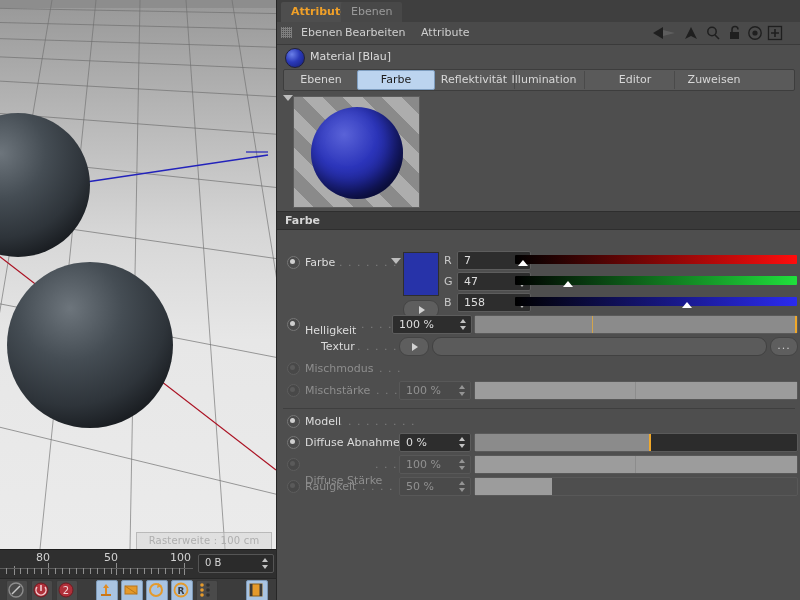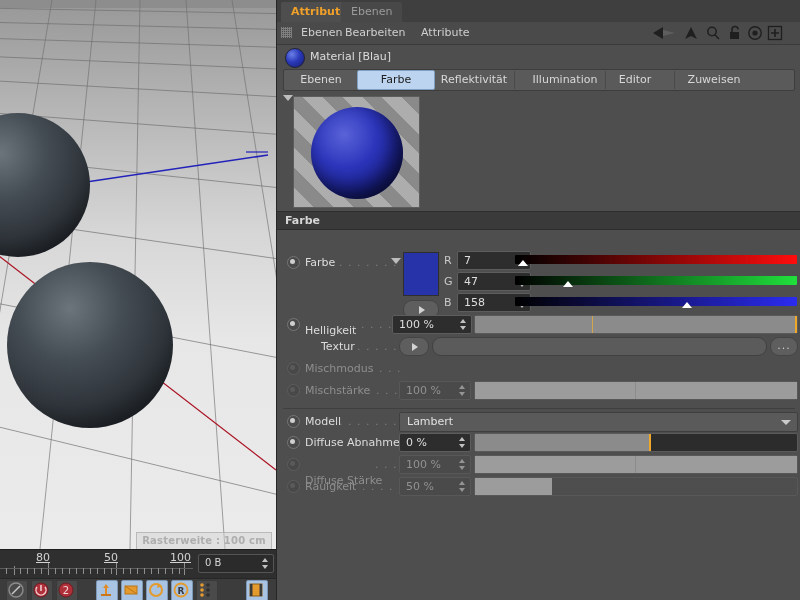--- a/index.html
+++ b/index.html
@@ -8,27 +8,27 @@
        font-size:11px;color:#c9c9c9;-webkit-font-smoothing:antialiased;}
   #app{position:relative;width:800px;height:600px;}
 
   
   #viewport{position:absolute;left:0;top:0;width:276px;height:549px;overflow:hidden;
             background:linear-gradient(#8d8d8d 0%,#8d8d8d 8px,#9a9a9a 8px,#d6d6d6 42%,#e7e7e7 62%,#ebebeb 100%);}
   .grid-svg{position:absolute;left:0;top:0;}
   #rasterweite{position:absolute;left:136px;top:532px;width:134px;height:16px;
                background:rgba(210,210,210,.45);border:1px solid rgba(160,160,160,.6);
                color:#aeaeae;font-size:10px;line-height:16px;text-align:center;
-               letter-spacing:.2px;overflow:hidden;white-space:nowrap;font-weight:bold;}
+               letter-spacing:.2px;overflow:hidden;white-space:nowrap;}
 
   
   #timeline{position:absolute;left:0;top:549px;width:276px;height:29px;background:#2f2f2f;
             border-top:1px solid #1d1d1d;}
   #tl-ruler{position:absolute;left:0;top:0;width:193px;height:29px;overflow:hidden;}
-  .tl-num{position:absolute;top:1px;font-size:11px;color:#d2d2d2;text-decoration:underline;}
+  .tl-num{position:absolute;top:1px;font-size:11px;color:#d2d2d2;}
   .tl-tick{position:absolute;background:#8e8e8e;}
   #tl-field{position:absolute;left:198px;top:4px;width:74px;height:17px;background:#2b2b2b;
             border:1px solid #555;border-radius:2px;}
   #tl-field .v{position:absolute;left:6px;top:2px;font-size:10px;color:#d6d6d6;}
   .spin{position:absolute;right:4px;top:3px;width:7px;height:11px;}
   .spin i{position:absolute;left:0;width:0;height:0;border-left:3.5px solid transparent;
           border-right:3.5px solid transparent;display:block;}
   .spin i.u{top:0;border-bottom:4px solid #c2c2c2;}
   .spin i.d{bottom:0;border-top:4px solid #c2c2c2;}
 
@@ -338,21 +338,21 @@
 
     <div id="objrow">
       <div id="objball"></div>
       <div id="objname">Material [Blau]</div>
     </div>
 
     <div id="mtabs">
       <div class="mtab" style="left:1px;width:72px">Ebenen</div>
       <div class="mtab sel" style="left:73px;width:76px">Farbe</div>
       <div class="mtab" style="left:150px;width:80px">Reflektivität</div>
-      <div class="mtab" style="left:241px;width:80px">Illumination</div>
+      <div class="mtab" style="left:220px;width:80px">Illumination</div>
       <div class="mtab" style="left:312px;width:78px">Editor</div>
       <div class="mtab" style="left:391px;width:78px;border-right:none">Zuweisen</div>
     </div>
 
     <div id="previewwrap">
       <div id="prevArrow"></div>
       <div id="preview">
         <div id="prevsphere"></div>
       </div>
     </div>
@@ -449,24 +449,20 @@
       <div class="slider dim" style="left:197px;top:151px;width:322px">
         <div class="fill" style="width:100%"></div>
         <div class="omark" style="left:160px"></div>
       </div>
 
       <div class="divline" style="top:178px"></div>
 
       <div class="radio on" style="left:10px;top:185px"></div>
       <div class="rowlbl on" style="left:28px;top:185px">Modell</div>
       <div class="rowlbl dots" style="left:62px;top:185px">. . . . . . . . .</div>
-      <div class="combo" style="left:122px;top:182px;width:397px">
-        <span class="v">Lambert</span>
-        <span class="caret"></span>
-      </div>
 
       <div class="radio on" style="left:10px;top:206px"></div>
       <div class="rowlbl on" style="left:28px;top:206px">Diffuse Abnahme</div>
       <div class="numfield" style="left:122px;top:203px;width:70px">
         <div class="v">0 %</div>
         <div class="spin">
             <i class="u"></i>
             <i class="d"></i>
           </div>
       </div>

